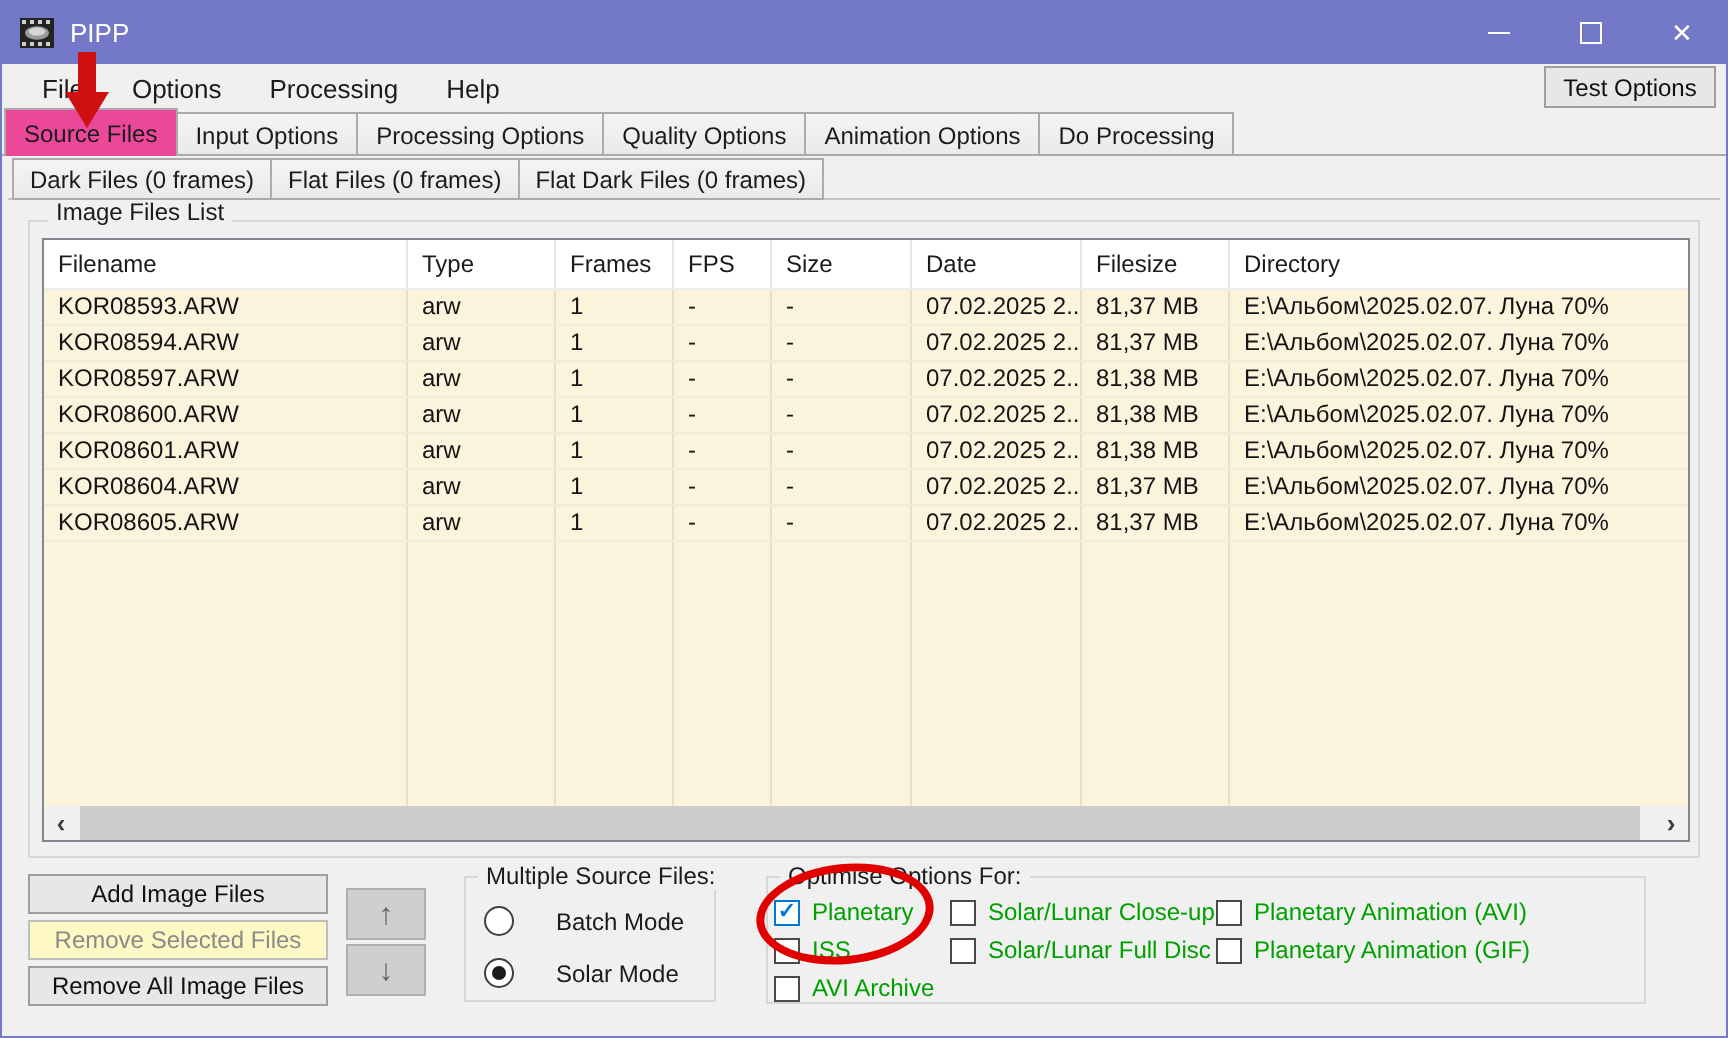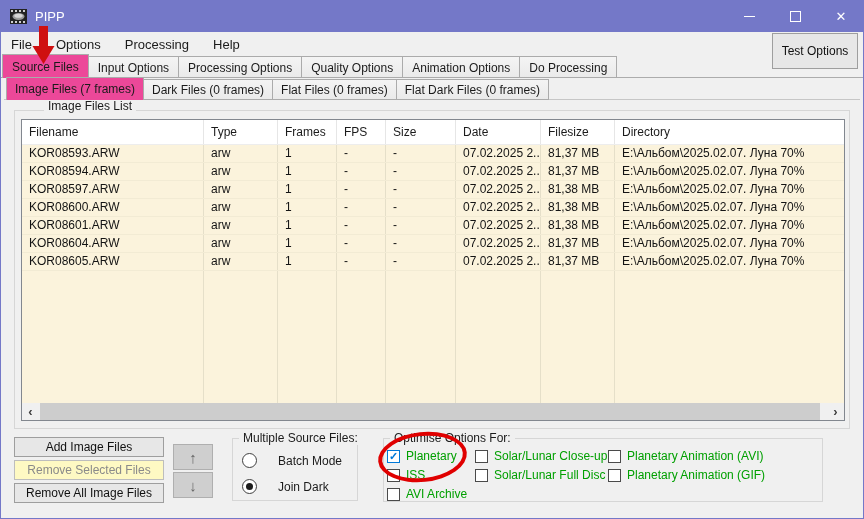--- a/index.html
+++ b/index.html
@@ -10,41 +10,41 @@
   #titlebar{left:0;top:0;width:864px;height:32px;background:#7478C8;display:flex;align-items:center;}
   #app-icon{width:17px;height:15px;margin-left:10px;}
   #title-text{color:#FFFFFF;font-size:13px;margin-left:8px;}
   #caption-btns{position:absolute;right:0;top:0;height:32px;display:flex;}
   .capbtn{width:46px;height:32px;display:flex;align-items:center;justify-content:center;color:#fff;}
   .min-glyph{width:11px;height:1px;background:#fff;}
   .max-glyph{width:9px;height:9px;border:1px solid #fff;}
   .close-glyph{font-size:13px;color:#fff;}
   #window-border{left:0;top:0;width:864px;height:519px;border:1px solid #7478C8;border-top:none;pointer-events:none;z-index:50;}
   
-  #menubar{left:0;top:32px;width:864px;height:24px;background:#F0F0F0;display:flex;align-items:center;padding-left:2px;}
+  #menubar{left:0;top:32px;width:864px;height:24px;background:#F0F0F0;display:flex;align-items:center;padding-left:12px;}
   .mitem{padding:3px 9px;margin-right:6px;font-size:13px;color:#1b1b1b;}
-  #test-options-btn{right:6px;top:33px;width:86px;height:36px;background:#E7E7E7;border:1px solid #9E9E9E;
+  #test-options-btn{right:6px;top:33px;width:86px;height:21px;background:#E7E7E7;border:1px solid #9E9E9E;
     font-size:12px;display:flex;align-items:center;justify-content:center;color:#111;}
   
   .tabline{height:1px;background:#ACACAC;z-index:1;}
   #tabline1{left:0;top:77px;width:864px;}
   #tabline2{left:4px;top:99px;width:856px;background:#C6C6C6;}
   .ts{display:flex;align-items:flex-end;z-index:2;}
   #ts1{left:3px;top:54px;height:24px;}
   #ts2{left:7px;top:77px;height:23px;}
   .tab{box-sizing:border-box;height:22px;padding:4px 9px 0;border:1px solid #ABABAB;margin-left:-1px;
     background:linear-gradient(#F4F4F4,#EAEAEA);font-size:12px;color:#1b1b1b;white-space:nowrap;z-index:2;}
   .tab.sel{height:24px;background:#ec4899;border-bottom:none;z-index:3;padding-top:5px;}
   .tab2{height:21px;padding:3px 8px 0;}
   .tab2.sel{height:23px;padding-top:4px;}
   
   .groupbox{border:1px solid #D6D6D6;background:transparent;}
   .grouplabel{position:absolute;background:#F0F0F0;padding:0 4px;font-size:12px;color:#1b1b1b;white-space:nowrap;}
   #filelist-group{left:14px;top:110px;width:836px;height:319px;}
-  #filelist-group-label{left:24px;top:99px;margin-left:20px;}
+  #filelist-group-label{left:24px;top:99px;}
   
   #filetable{left:21px;top:119px;width:824px;height:302px;border:1px solid #82878F;background:#FBF3DC;
     display:flex;flex-direction:column;}
   .hrow{display:flex;height:24px;background:#FFFFFF;border-bottom:1px solid #EDEDED;flex:none;}
   .hc{box-sizing:border-box;border-right:1px solid #E6E6E6;padding:5px 0 0 7px;font-size:12px;color:#1b1b1b;
     white-space:nowrap;overflow:hidden;}
   .lrow{display:flex;height:17px;flex:none;background:#FBF3DC;border-bottom:1px solid #F2EBD4;}
   .lc{box-sizing:border-box;border-right:1px solid #E5DFC9;padding:1px 0 0 7px;font-size:12px;color:#141414;
     white-space:nowrap;overflow:hidden;}
   .c0{width:182px}.c1{width:74px}.c2{width:59px}.c3{width:49px}.c4{width:70px}.c5{width:85px}.c6{width:74px}
@@ -136,21 +136,20 @@
   <div class="tab sel">Source Files</div>
   <div class="tab">Input Options</div>
   <div class="tab">Processing Options</div>
   <div class="tab">Quality Options</div>
   <div class="tab">Animation Options</div>
   <div class="tab">Do Processing</div>
 </div>
 
 <div id="tabline2" class="abs tabline"></div>
 <div id="ts2" class="abs ts">
-  <div class="tab tab2 sel">Image Files (7 frames)</div>
   <div class="tab tab2">Dark Files (0 frames)</div>
   <div class="tab tab2">Flat Files (0 frames)</div>
   <div class="tab tab2">Flat Dark Files (0 frames)</div>
 </div>
 
 <div id="filelist-group" class="abs groupbox"></div>
 <span id="filelist-group-label" class="grouplabel abs">Image Files List</span>
 
 <div id="filetable" class="abs">
   <div class="hrow">
@@ -265,21 +264,21 @@
   </div>
 
 <div id="msf-group" class="abs groupbox"></div>
 <span id="msf-label" class="grouplabel abs">Multiple Source Files:</span>
 <div id="batch-row" class="abs radio-row">
   <span class="radio"></span>
   <span class="radio-label">Batch Mode</span>
 </div>
 <div id="join-row" class="abs radio-row">
   <span class="radio on"></span>
-  <span class="radio-label">Join Dark</span>
+  <span class="radio-label">Solar Mode</span>
 </div>
 
 <div id="opt-group" class="abs groupbox"></div>
 <span id="opt-label" class="grouplabel abs">Optimise Options For:</span>
 
 <div id="optcol0" class="abs optcol">
   <div class="optitem">
     <span class="cb checked">✓</span>
     <span class="cb-label">Planetary</span>
   </div>

